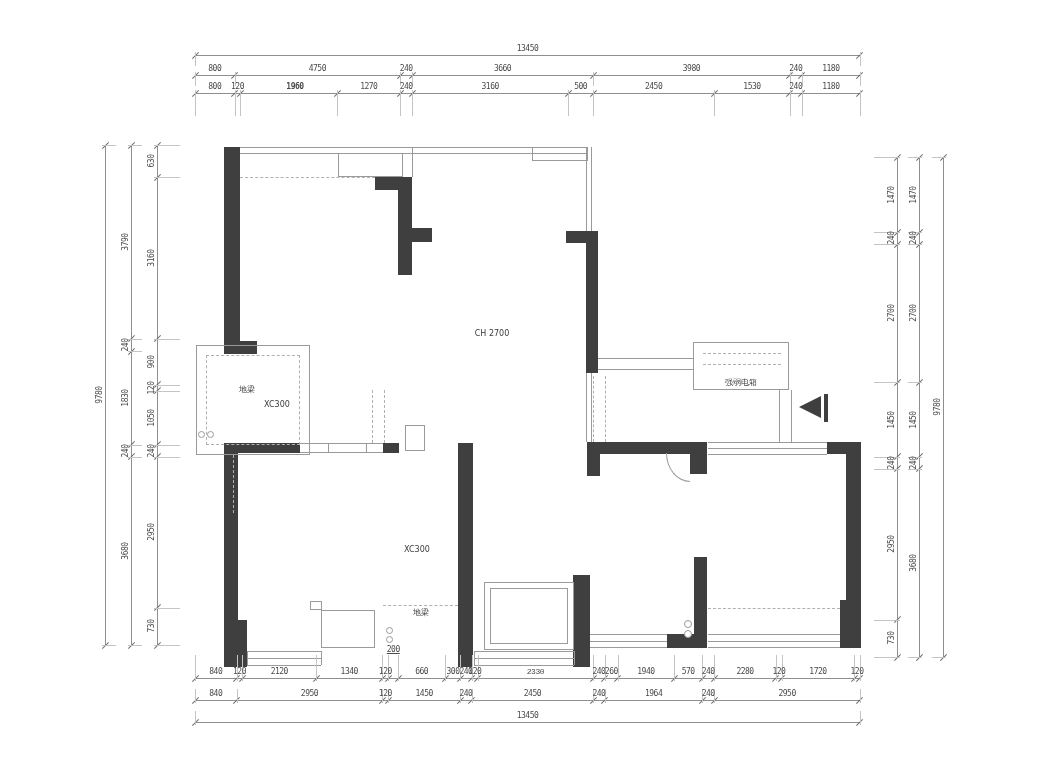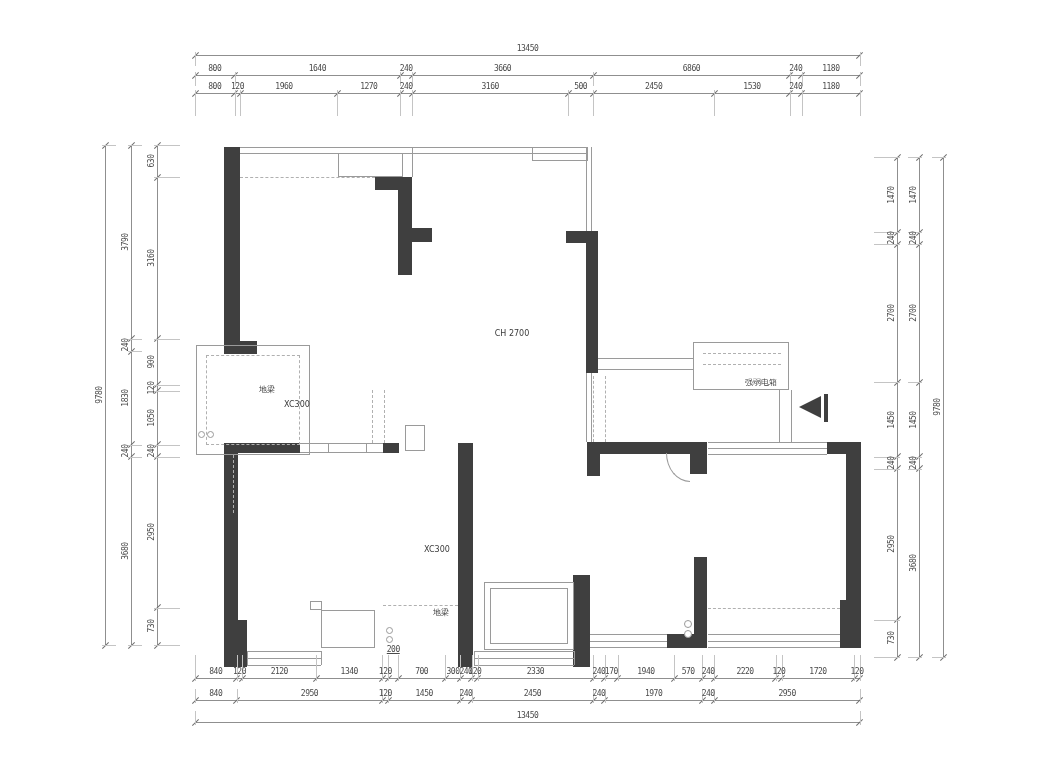--- a/index.html
+++ b/index.html
@@ -14,21 +14,21 @@
   .dash-v{width:0;border-left:1px dashed #b0b0b0;}
   .circle{border:1px solid #9a9a9a;border-radius:50%;background:#fff;}
   .arc{border-left:1px solid #9a9a9a;border-bottom:1px solid #9a9a9a;border-bottom-left-radius:100% 100%;}
   .dimline{background:#8f8f8f;}
   .ext{background:#c4c4c4;}
   .tick{width:9px;height:1px;background:#6f6f6f;transform:rotate(-45deg);}
   .dimtext{font-size:8px;line-height:9px;color:#4a4a4a;white-space:nowrap;letter-spacing:-0.5px;}
   .dimtext.h{transform:translate(-50%,-100%);}
   .dimtext.v{transform:translate(-50%,-50%) rotate(-90deg);}
   .plan-label{font-size:8px;line-height:9px;color:#3a3a3a;white-space:nowrap;
-              transform:translate(-50%,-50%);font-family:"DejaVu Sans","Liberation Sans",sans-serif;margin-left:20px;}
+              transform:translate(-50%,-50%);font-family:"DejaVu Sans","Liberation Sans",sans-serif;}
   .tri{width:0;height:0;border-top:11px solid transparent;border-bottom:11px solid transparent;
        border-right:22px solid #3f3f3f;}
 </style>
 </head>
 <body>
 
 <div id="stage">
   <div style="left:0;top:0;width:1040px;height:780px;">
       <div class="wall" style="left: 224px; top: 147px; width: 16px; height: 207px;"></div>
       <div class="wall" style="left: 224px; top: 341px; width: 33px; height: 13px;"></div>
@@ -136,24 +136,24 @@
       <div class="ext" style="left: 412.05px; top: 72px; width: 1px; height: 14px;"></div>
       <div class="tick" style="left: 588.508px; top: 74.5px;"></div>
       <div class="ext" style="left: 593.008px; top: 72px; width: 1px; height: 14px;"></div>
       <div class="tick" style="left: 785.287px; top: 74.5px;"></div>
       <div class="ext" style="left: 789.787px; top: 72px; width: 1px; height: 14px;"></div>
       <div class="tick" style="left: 797.153px; top: 74.5px;"></div>
       <div class="ext" style="left: 801.653px; top: 72px; width: 1px; height: 14px;"></div>
       <div class="tick" style="left: 855.495px; top: 74.5px;"></div>
       <div class="ext" style="left: 859.995px; top: 72px; width: 1px; height: 14px;"></div>
       <div class="dimtext h" style="left: 214.777px; top: 73px;">800</div>
-      <div class="dimtext h" style="left: 317.369px; top: 73px;">1640</div>
+      <div class="dimtext h" style="left: 317.369px; top: 73px;">4750</div>
       <div class="dimtext h" style="left: 406.117px; top: 73px;">240</div>
       <div class="dimtext h" style="left: 502.529px; top: 73px;">3660</div>
-      <div class="dimtext h" style="left: 691.398px; top: 73px;">6860</div>
+      <div class="dimtext h" style="left: 691.398px; top: 73px;">3980</div>
       <div class="dimtext h" style="left: 795.72px; top: 73px;">240</div>
       <div class="dimtext h" style="left: 830.824px; top: 73px;">1180</div>
       <div class="dimline" style="left: 195px; top: 93px; width: 664.995px; height: 1px;"></div>
       <div class="tick" style="left: 190.5px; top: 92.5px;"></div>
       <div class="ext" style="left: 195px; top: 90px; width: 1px; height: 26px;"></div>
       <div class="tick" style="left: 230.054px; top: 92.5px;"></div>
       <div class="ext" style="left: 234.554px; top: 90px; width: 1px; height: 26px;"></div>
       <div class="tick" style="left: 235.987px; top: 92.5px;"></div>
       <div class="ext" style="left: 240.487px; top: 90px; width: 1px; height: 26px;"></div>
       <div class="tick" style="left: 332.893px; top: 92.5px;"></div>
@@ -169,21 +169,21 @@
       <div class="tick" style="left: 709.641px; top: 92.5px;"></div>
       <div class="ext" style="left: 714.141px; top: 90px; width: 1px; height: 26px;"></div>
       <div class="tick" style="left: 785.287px; top: 92.5px;"></div>
       <div class="ext" style="left: 789.787px; top: 90px; width: 1px; height: 26px;"></div>
       <div class="tick" style="left: 797.153px; top: 92.5px;"></div>
       <div class="ext" style="left: 801.653px; top: 90px; width: 1px; height: 26px;"></div>
       <div class="tick" style="left: 855.495px; top: 92.5px;"></div>
       <div class="ext" style="left: 859.995px; top: 90px; width: 1px; height: 26px;"></div>
       <div class="dimtext h" style="left: 214.777px; top: 91px;">800</div>
       <div class="dimtext h" style="left: 237.52px; top: 91px;">120</div>
-      <div class="dimtext h" style="left: 284px; top: 91px;">1960</div>
+      <div class="dimtext h" style="left: 295px; top: 91px; font-weight: bold;">1960</div>
       <div class="dimtext h" style="left: 368.789px; top: 91px;">1270</div>
       <div class="dimtext h" style="left: 406.117px; top: 91px;">240</div>
       <div class="dimtext h" style="left: 490.169px; top: 91px;">3160</div>
       <div class="dimtext h" style="left: 580.648px; top: 91px;">500</div>
       <div class="dimtext h" style="left: 653.575px; top: 91px;">2450</div>
       <div class="dimtext h" style="left: 751.964px; top: 91px;">1530</div>
       <div class="dimtext h" style="left: 795.72px; top: 91px;">240</div>
       <div class="dimtext h" style="left: 830.824px; top: 91px;">1180</div>
       <div class="dimline" style="left: 195px; top: 678px; width: 664.995px; height: 1px;"></div>
       <div class="tick" style="left: 190.5px; top: 677.5px;"></div>
@@ -227,31 +227,31 @@
       <div class="tick" style="left: 849.562px; top: 677.5px;"></div>
       <div class="ext" style="left: 854.062px; top: 655px; width: 1px; height: 26px;"></div>
       <div class="tick" style="left: 855.495px; top: 677.5px;"></div>
       <div class="ext" style="left: 859.995px; top: 655px; width: 1px; height: 26px;"></div>
       <div class="dimtext h" style="left: 215.766px; top: 676px;">840</div>
       <div class="dimtext h" style="left: 239.498px; top: 676px;">120</div>
       <div class="dimtext h" style="left: 279.299px; top: 676px;">2120</div>
       <div class="dimtext h" style="left: 349.259px; top: 676px;">1340</div>
       <div class="dimtext h" style="left: 385.352px; top: 676px;">120</div>
       <div class="dimtext h" style="left: 393.262px; top: 654px; text-decoration: underline;">200</div>
-      <div class="dimtext h" style="left: 421.692px; top: 676px;">700</div>
+      <div class="dimtext h" style="left: 421.692px; top: 676px;">660</div>
       <div class="dimtext h" style="left: 453px; top: 676px;">300</div>
       <div class="dimtext h" style="left: 465.942px; top: 676px;">240</div>
       <div class="dimtext h" style="left: 474.842px; top: 676px;">120</div>
-      <div class="dimtext h" style="left: 535.408px; top: 676px;">2330</div>
+      <div class="dimtext h" style="left: 535.408px; top: 676px; font-family: Liberation Mono, monospace;">2330</div>
       <div class="dimtext h" style="left: 598.941px; top: 676px;">240</div>
-      <div class="dimtext h" style="left: 611.302px; top: 676px;">170</div>
+      <div class="dimtext h" style="left: 611.302px; top: 676px;">260</div>
       <div class="dimtext h" style="left: 645.911px; top: 676px;">1940</div>
       <div class="dimtext h" style="left: 688.184px; top: 676px;">570</div>
       <div class="dimtext h" style="left: 708.208px; top: 676px;">240</div>
-      <div class="dimtext h" style="left: 745.042px; top: 676px;">2220</div>
+      <div class="dimtext h" style="left: 745.042px; top: 676px;">2280</div>
       <div class="dimtext h" style="left: 778.91px; top: 676px;">120</div>
       <div class="dimtext h" style="left: 817.969px; top: 676px;">1720</div>
       <div class="dimtext h" style="left: 857.028px; top: 676px;">120</div>
       <div class="dimline" style="left: 195px; top: 700px; width: 664.995px; height: 1px;"></div>
       <div class="tick" style="left: 190.5px; top: 699.5px;"></div>
       <div class="ext" style="left: 195px; top: 689px; width: 1px; height: 14px;"></div>
       <div class="tick" style="left: 232.031px; top: 699.5px;"></div>
       <div class="ext" style="left: 236.531px; top: 689px; width: 1px; height: 14px;"></div>
       <div class="tick" style="left: 377.885px; top: 699.5px;"></div>
       <div class="ext" style="left: 382.385px; top: 689px; width: 1px; height: 14px;"></div>
@@ -271,21 +271,21 @@
       <div class="ext" style="left: 714.141px; top: 689px; width: 1px; height: 14px;"></div>
       <div class="tick" style="left: 855.495px; top: 699.5px;"></div>
       <div class="ext" style="left: 859.995px; top: 689px; width: 1px; height: 14px;"></div>
       <div class="dimtext h" style="left: 215.766px; top: 698px;">840</div>
       <div class="dimtext h" style="left: 309.458px; top: 698px;">2950</div>
       <div class="dimtext h" style="left: 385.352px; top: 698px;">120</div>
       <div class="dimtext h" style="left: 424.164px; top: 698px;">1450</div>
       <div class="dimtext h" style="left: 465.942px; top: 698px;">240</div>
       <div class="dimtext h" style="left: 532.442px; top: 698px;">2450</div>
       <div class="dimtext h" style="left: 598.941px; top: 698px;">240</div>
-      <div class="dimtext h" style="left: 653.575px; top: 698px;">1970</div>
+      <div class="dimtext h" style="left: 653.575px; top: 698px;">1964</div>
       <div class="dimtext h" style="left: 708.208px; top: 698px;">240</div>
       <div class="dimtext h" style="left: 787.068px; top: 698px;">2950</div>
       <div class="dimline" style="left: 195px; top: 722px; width: 664.995px; height: 1px;"></div>
       <div class="tick" style="left: 190.5px; top: 721.5px;"></div>
       <div class="ext" style="left: 195px; top: 711px; width: 1px; height: 14px;"></div>
       <div class="tick" style="left: 855.495px; top: 721.5px;"></div>
       <div class="ext" style="left: 859.995px; top: 711px; width: 1px; height: 14px;"></div>
       <div class="dimtext h" style="left: 527.497px; top: 720px;">13450</div>
       <div class="dimline" style="left: 105px; top: 145px; width: 1px; height: 500.002px;"></div>
       <div class="tick" style="left: 100.5px; top: 144.5px;"></div>

